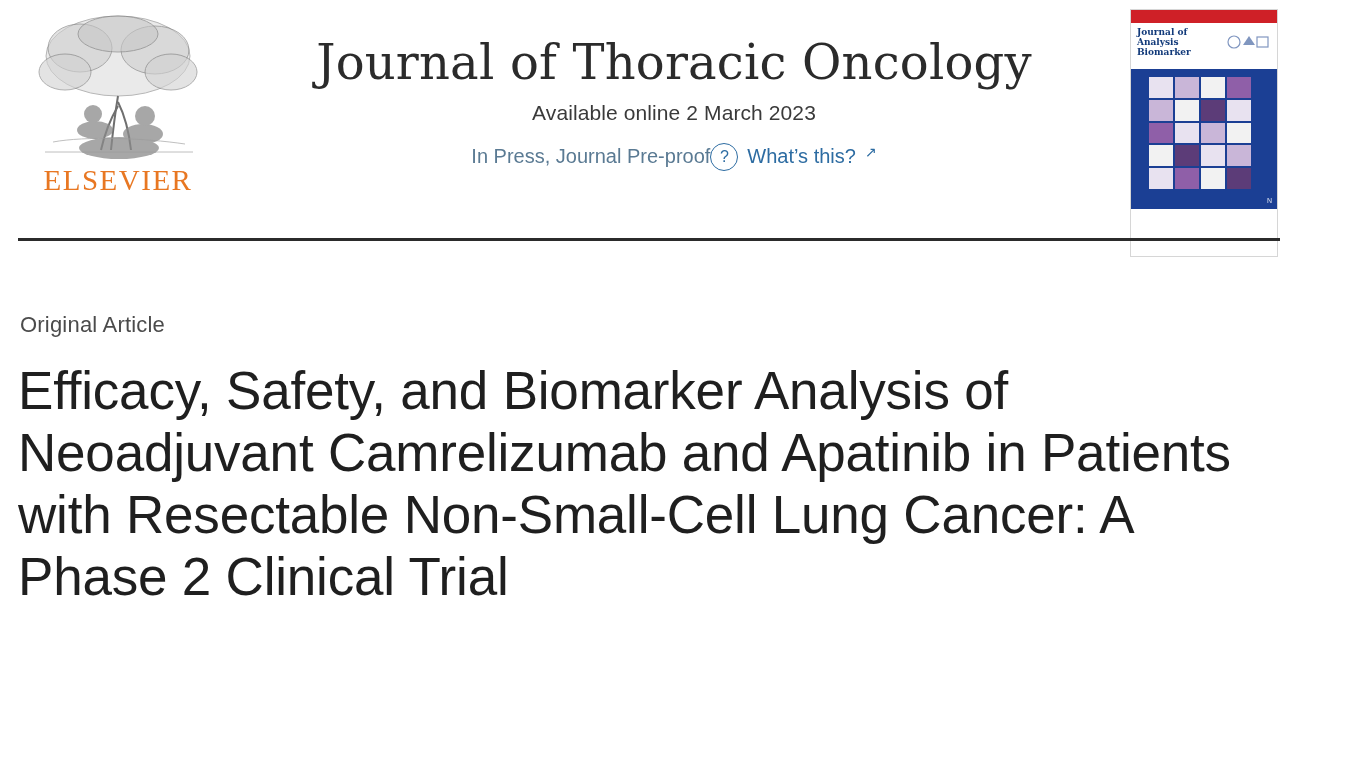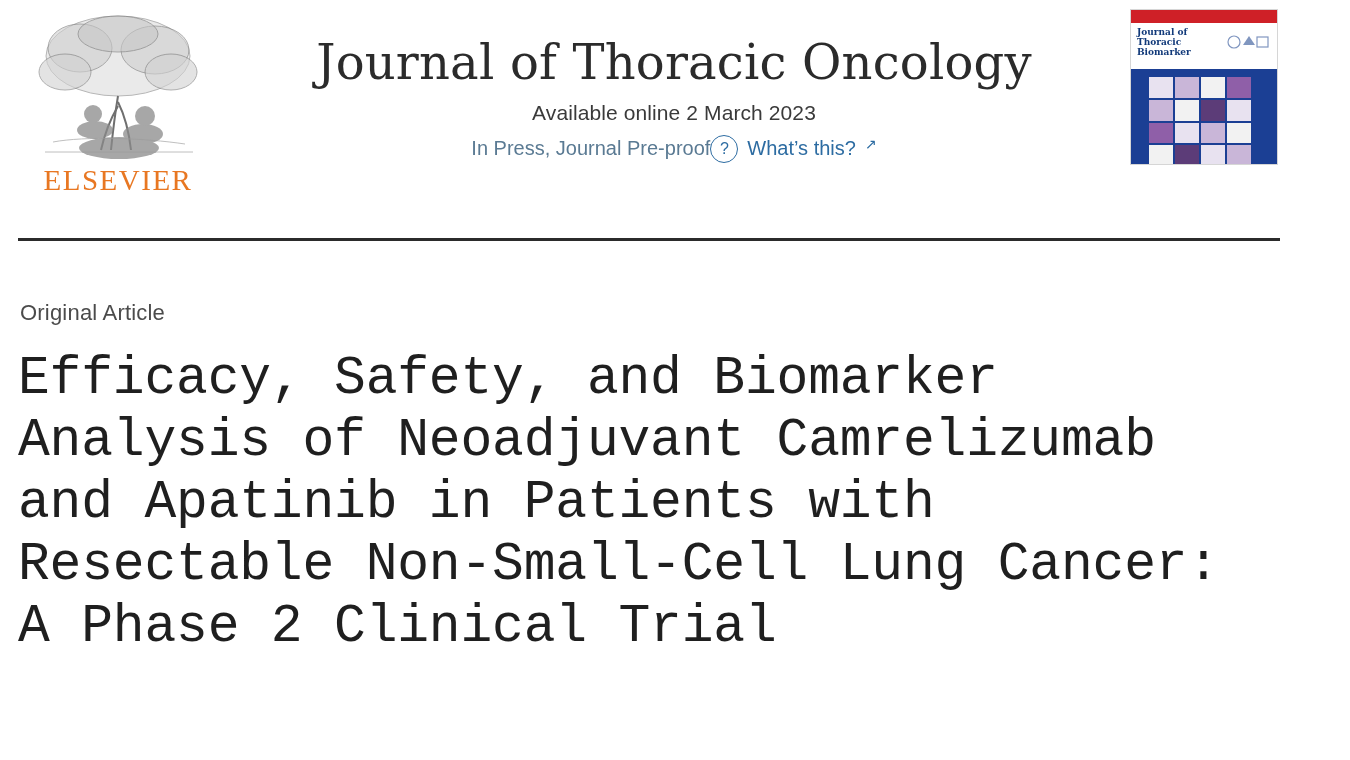--- a/index.html
+++ b/index.html
@@ -70,21 +70,21 @@
     line-height: 1.12;
   }
   .journal-available {
     font-family: "Liberation Sans", sans-serif;
     font-size: 21px;
     color: #3a3a3a;
     margin-top: 11px;
     letter-spacing: 0.1px;
   }
   .journal-status-row {
-    margin-top: 10px;
+    margin-top: 18px;
     display: flex;
     align-items: center;
     justify-content: center;
     font-family: "Liberation Sans", sans-serif;
     font-size: 20px;
   }
   .press-label {
     color: #5a7a93;
   }
   .whats-this {
@@ -112,21 +112,21 @@
     font-size: 14px;
     color: #2d6ca2;
     position: relative;
     top: -5px;
   }
 
   
   .cover-thumb {
     flex: 0 0 148px;
     width: 148px;
-    height: 156px;
+    height: 248px;
     margin-top: 3px;
     margin-right: 2px;
     background: #ffffff;
     border: 1px solid #d6d6d6;
     position: relative;
     overflow: hidden;
     box-sizing: border-box;
   }
   .cover-topband {
     height: 13px;
@@ -194,33 +194,33 @@
     left: 18px;
     right: 70px;
     top: 238px;
     height: 3px;
     background: #2b2b2b;
   }
 
   
   .article {
     position: absolute;
-    top: 260px;
+    top: 272px;
     left: 18px;
     right: 70px;
   }
   .article-type {
     font-family: "Liberation Sans", sans-serif;
     font-size: 22px;
     color: #4b4b4b;
     margin: 40px 0 0 2px;
     letter-spacing: 0.2px;
   }
   .article-title {
-    font-family: Liberation Mono, monospace;
+    font-family: Liberation Sans, sans-serif;
     font-size: 53px;
     line-height: 1.17;
     font-weight: 400;
     color: #1f1f1f;
     margin: 22px 0 0 0;
     letter-spacing: -0.2px;
     max-width: 1240px;
   }
 
   .right-gutter {
@@ -282,21 +282,21 @@
           <span class="ext-arrow">↗</span>
         </span>
       </div>
     </div>
 
     <div class="cover-thumb">
       <div class="cover-topband"></div>
       <div class="cover-header">
         <div class="cover-jtitle">
           <div>Journal of</div>
-          <div>Thoracic</div>
+          <div>Analysis</div>
           <div>Biomarker</div>
         </div>
         <svg class="cover-badge" viewBox="0 0 46 22">
           <circle cx="9" cy="11" r="6" fill="none" stroke="#6a84b5" stroke-width="1.2"></circle>
           <path d="M18 14 L24 5 L30 14 Z" fill="#6a84b5"></path>
           <rect x="32" y="6" width="11" height="10" fill="none" stroke="#6a84b5" stroke-width="1.2"></rect>
         </svg>
       </div>
       <div class="cover-body">
         <div class="cover-grid">

